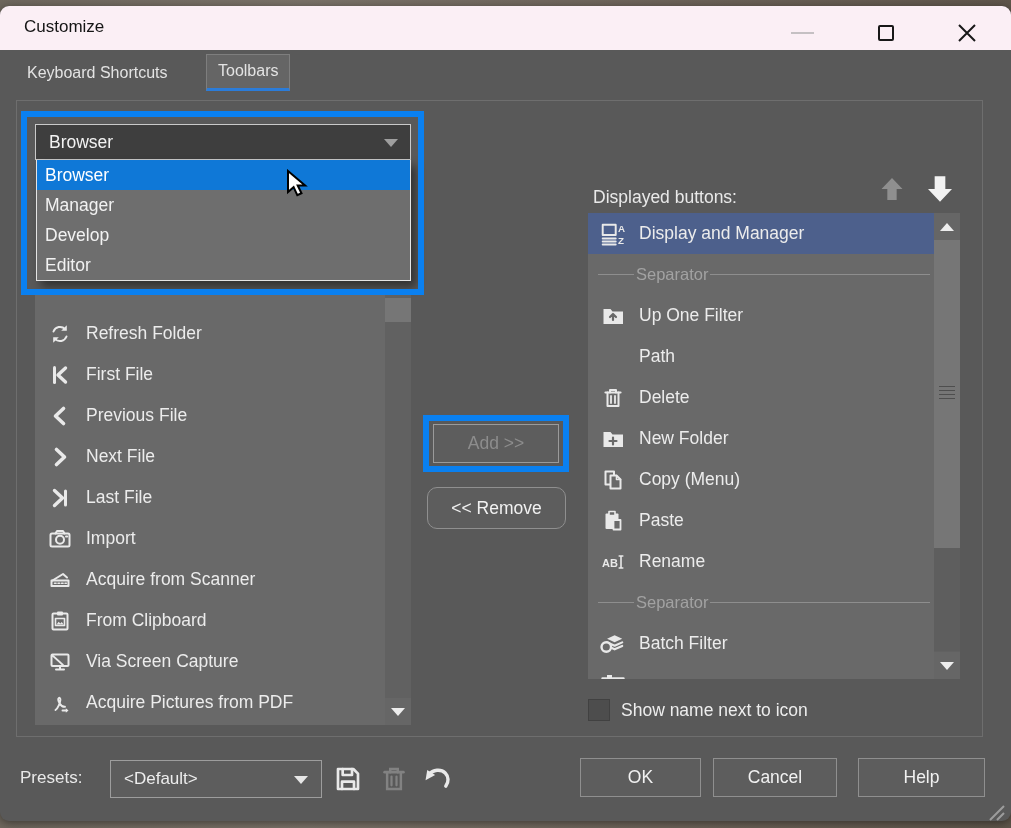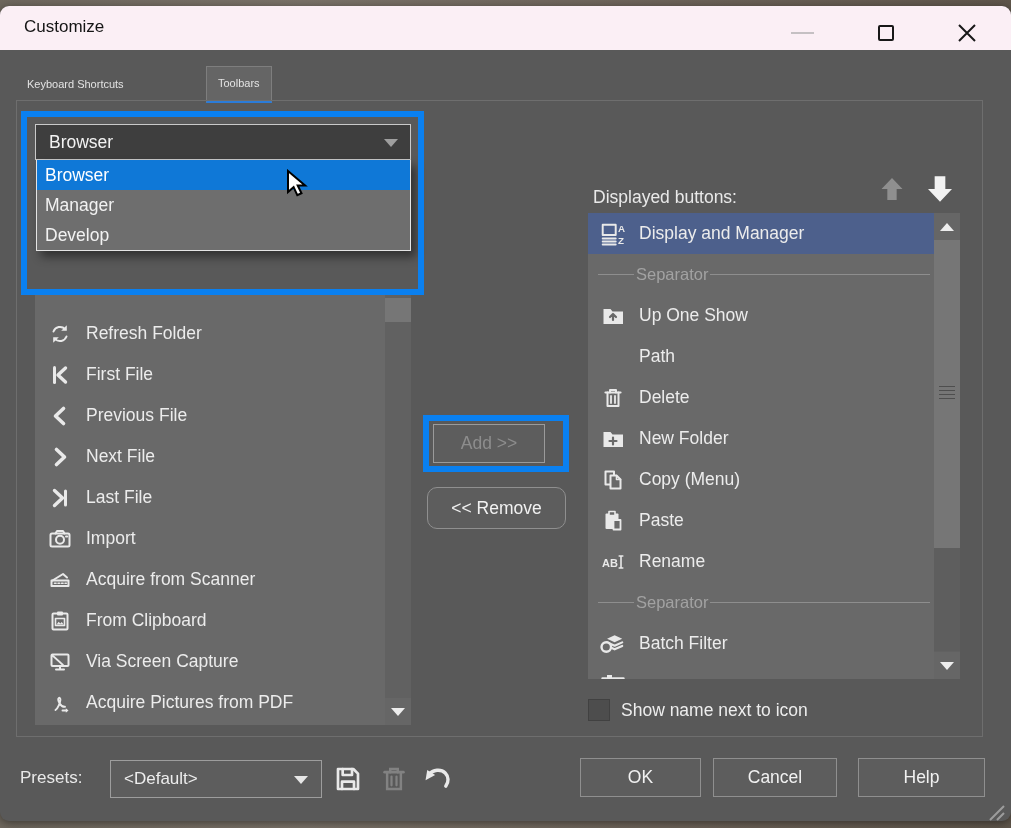--- a/index.html
+++ b/index.html
@@ -8,21 +8,21 @@
   .dialog { position:absolute; left:0; top:6px; width:1011px; height:815px; background:#595959; border-radius:9px; box-shadow:0 2px 10px rgba(0,0,0,.45); }
 
   
   .titlebar { position:absolute; top:0; left:0; right:0; height:44px; background:#fbeff5; border-radius:9px 9px 0 0; }
   .title { position:absolute; left:24px; top:11px; font-size:17px; color:#151515; }
   .win-min { position:absolute; left:791px; top:26px; width:23px; height:2px; background:#c5c0c3; }
   .win-max { position:absolute; left:878px; top:19px; width:16px; height:16px; border:2px solid #181818; border-radius:2px; }
   .win-close { position:absolute; left:956px; top:16px; width:22px; height:22px; }
 
   
-  .tab { position:absolute; top:60px; height:37px; line-height:37px; font-size:11px; color:#e3e3e3; padding:0 11px; }
+  .tab { position:absolute; top:48px; height:37px; line-height:37px; font-size:16px; color:#e3e3e3; padding:0 11px; }
   .tab.sel { background:#656565; border:1px solid #7e7e7e; border-bottom:3px solid #2b7cd9; line-height:32px; }
   .tab1 { left:16px; }
   .tab2 { left:206px; }
 
   .panel { position:absolute; left:16px; top:94px; width:967px; height:637px; border:1px solid #6e6e6e; }
 
   
   .combo { position:absolute; left:35px; top:118px; width:376px; height:36px; background:#3e3e3e; border:1px solid #c9c9c9; }
   .combo .val { position:absolute; left:13px; top:0; line-height:34px; font-size:17.5px; color:#f2f2f2; }
   .tri-down { position:absolute; width:0; height:0; border-left:7px solid transparent; border-right:7px solid transparent; border-top:8px solid #9f9f9f; }
@@ -54,21 +54,21 @@
   .sbtn { position:absolute; left:0; width:26px; height:27px; background:#666666; display:flex; align-items:center; justify-content:center; }
   .sthumb { position:absolute; left:0; width:26px; background:#767676; }
   .tri-u { width:0;height:0;border-left:7px solid transparent;border-right:7px solid transparent;border-bottom:8px solid #ededed; }
   .tri-d { width:0;height:0;border-left:7px solid transparent;border-right:7px solid transparent;border-top:8px solid #ededed; }
   .grip { position:absolute; left:5px; width:16px; }
   .grip div { height:1px; background:#4e4e4e; margin-bottom:3px; }
 
   
   .btn { position:absolute; background:#5d5d5d; border:1px solid #8f8f8f; color:#f1f1f1; font-size:17.5px; display:flex; align-items:center; justify-content:center; font-family:"Liberation Sans",sans-serif; }
   .btn.disabled { color:#8d8d8d; }
-  .addbtn { left:433px; top:418px; width:112px; height:39px; border-color:#9a9a9a; }
+  .addbtn { left:433px; top:418px; width:126px; height:39px; border-color:#9a9a9a; }
   .rembtn { left:427px; top:481px; width:139px; height:42px;border-radius:10px; }
 
   
   .dispb { position:absolute; left:593px; top:181px; font-size:17.5px; color:#e9e9e9; }
   .mvup { position:absolute; left:878px; top:169px; }
   .mvdn { position:absolute; left:924px; top:167px; }
 
   
   .cbox { position:absolute; left:588px; top:693px; width:22px; height:22px; background:#4d4d4d; border:1px solid #414141; }
   .cblbl { position:absolute; left:621px; top:694px; font-size:17.5px; color:#ededed; }
@@ -113,20 +113,21 @@
 
     <div class="combo">
       <span class="val">Browser</span>
       <span class="tri-down"></span>
     </div>
 
     <div class="ddlist">
       <div class="ddopt sel">Browser</div>
       <div class="ddopt">Manager</div>
       <div class="ddopt">Develop</div>
+      <div class="ddopt">Editor</div>
     </div>
     <div class="bluebox bb1"></div>
 
     <div class="cursor">
       <svg width="27" height="30" viewBox="0 0 27 30">
           <path d="M4 2v21l5.6-4.8 3.7 8 4.2-2-3.8-7.8h7.4z" fill="#fff" stroke="#000" stroke-width="2"></path>
         </svg>
     </div>
 
     <div class="list leftlist">
@@ -278,21 +279,21 @@
           <span class="stext">Separator</span>
           <span class="sline s2"></span>
       </div>
       <div class="row">
         <span class="ic">
             <svg class="ln" width="24" height="24" viewBox="0 0 24 24">
               <path class="f" d="M2.5 5h7l2 2.5h10.5v12.5h-19.5z"></path>
               <path d="M12 16v-6M12 10l-3 3M12 10l3 3" stroke="#696969" stroke-width="2.2"></path>
             </svg>
           </span>
-        <span class="lbl">Up One Show</span>
+        <span class="lbl">Up One Filter</span>
       </div>
       <div class="row">
         <span class="ic"></span>
         <span class="lbl">Path</span>
       </div>
       <div class="row">
         <span class="ic">
             <svg class="ln" width="24" height="24" viewBox="0 0 24 24">
               <path d="M4.5 6.5h15" stroke-width="2.2"></path>
               <path d="M9 6.5V4h6v2.5"></path>

